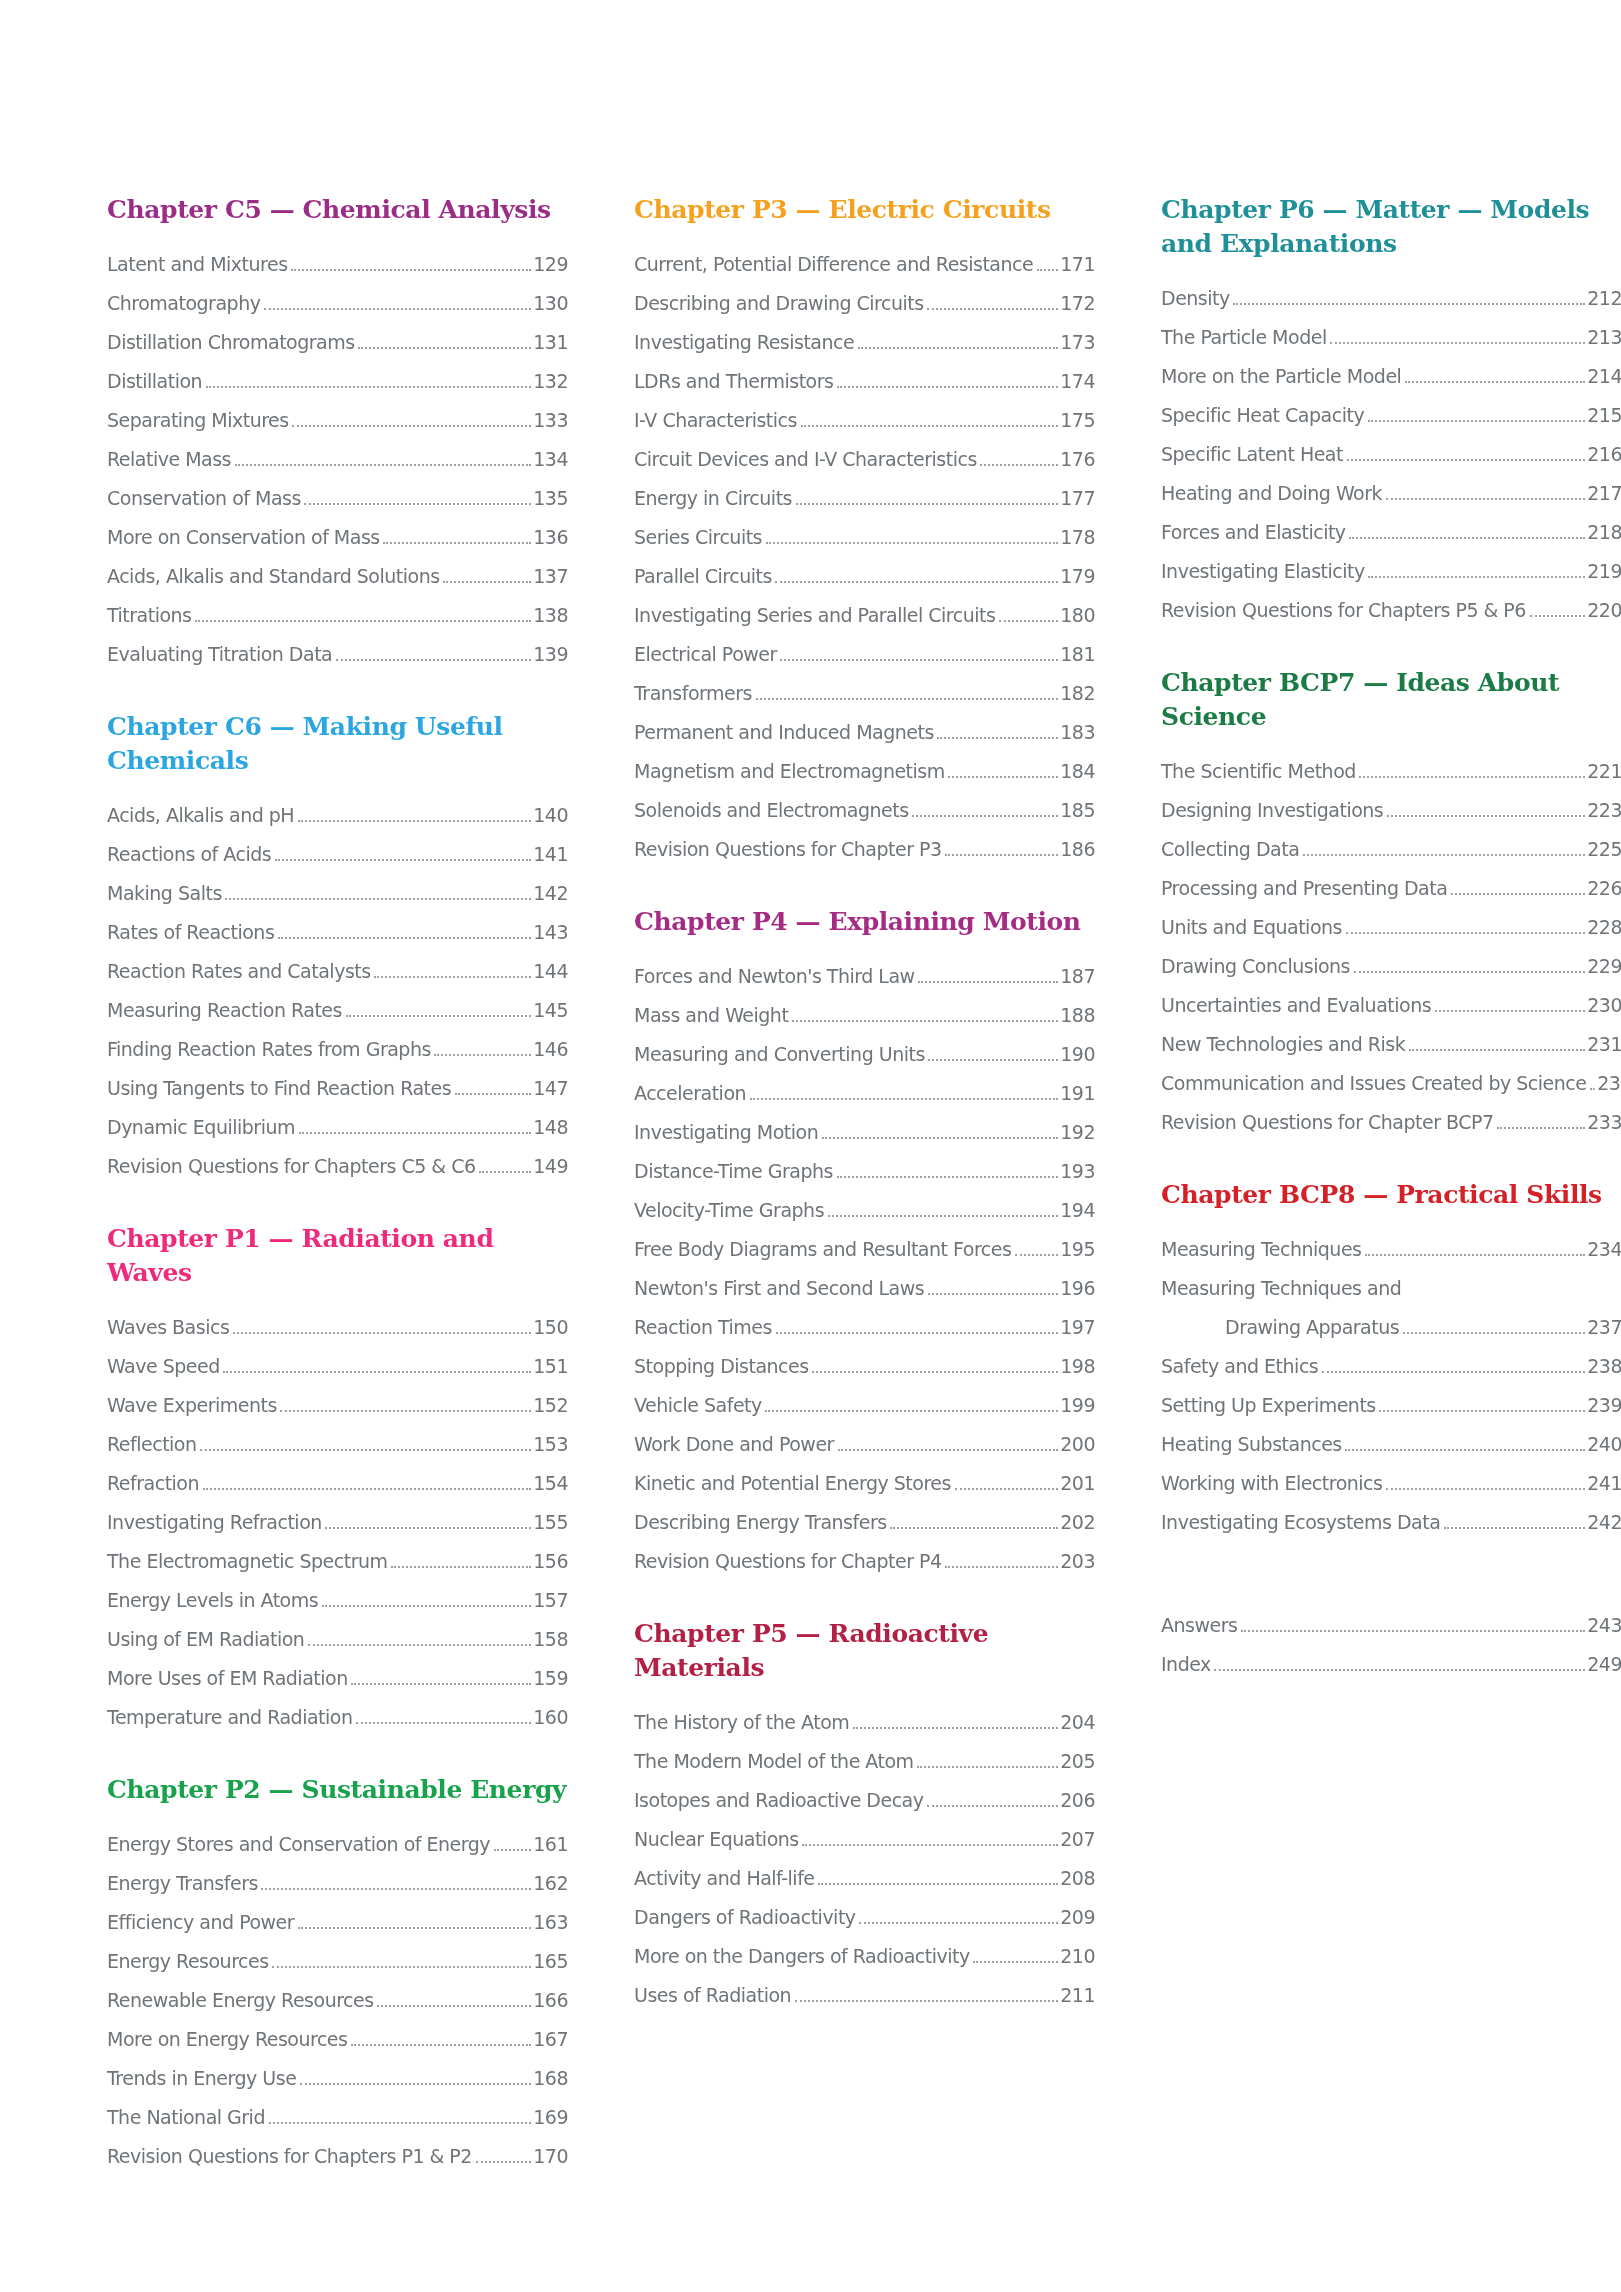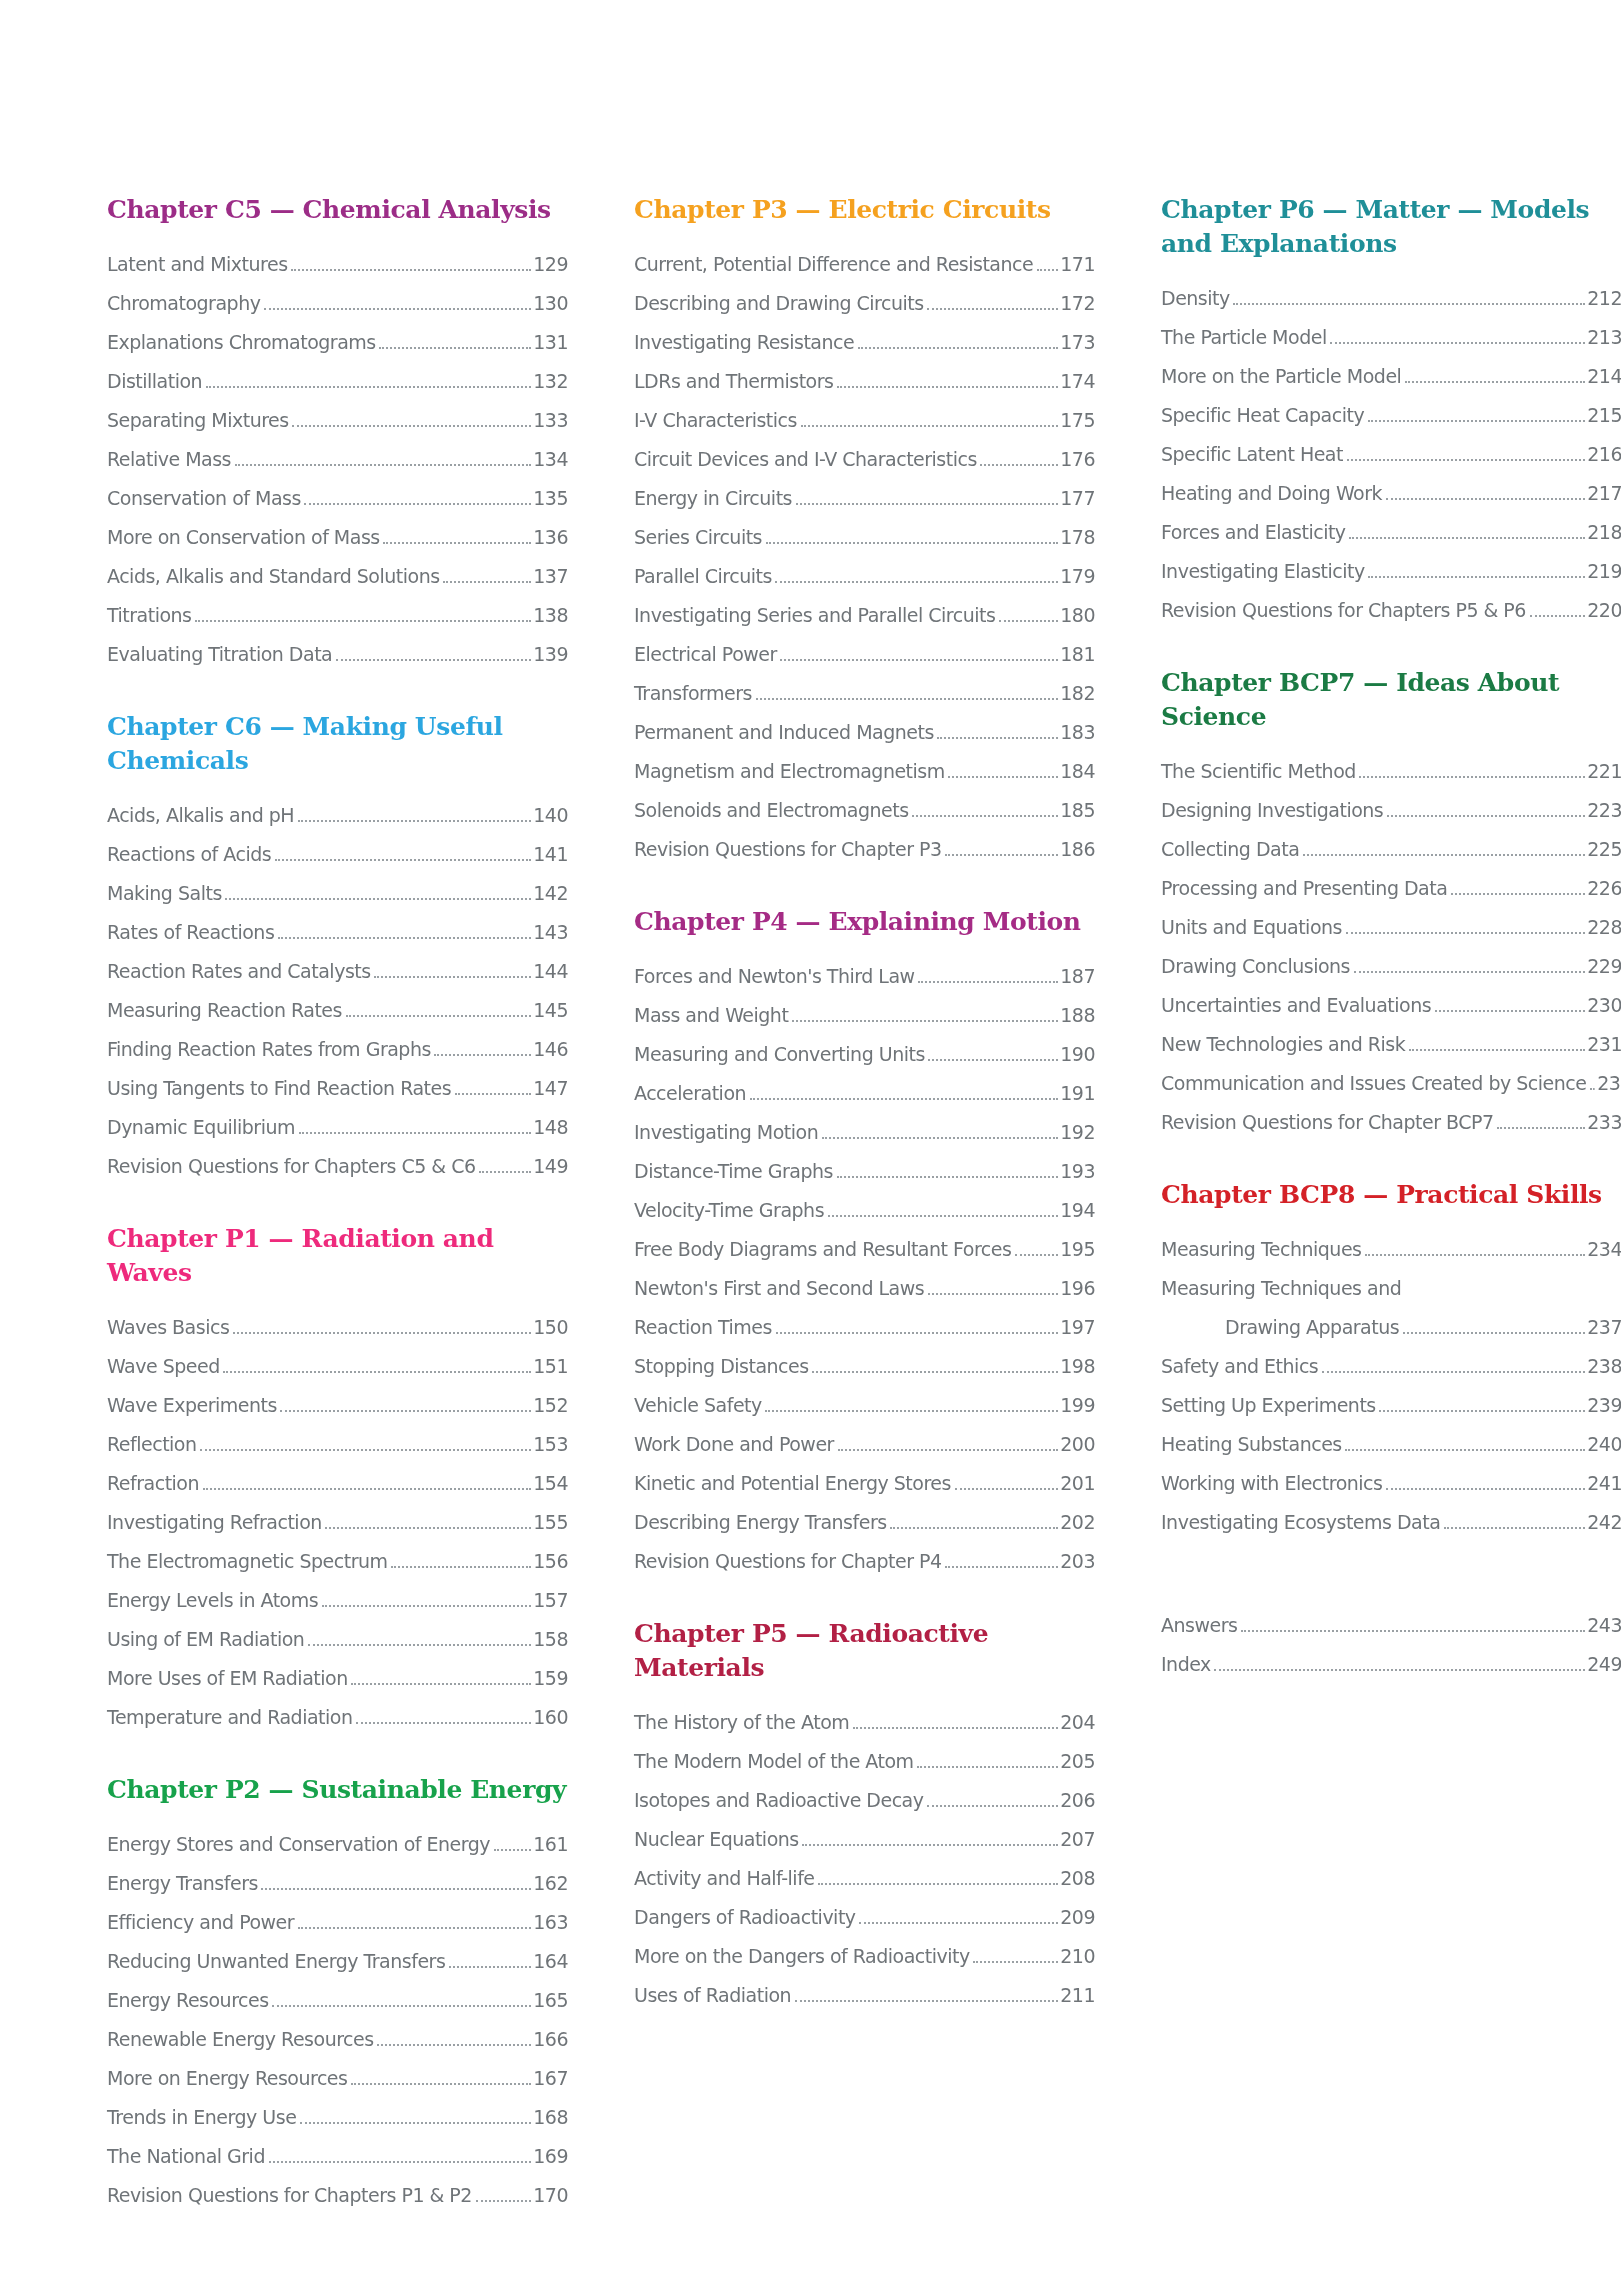--- a/index.html
+++ b/index.html
@@ -65,21 +65,21 @@
             <span class="label">Latent and Mixtures</span>
             <span class="leader"></span>
             <span class="pagenum">129</span>
           </div>
           <div class="entry">
             <span class="label">Chromatography</span>
             <span class="leader"></span>
             <span class="pagenum">130</span>
           </div>
           <div class="entry">
-            <span class="label">Explanations Chromatograms</span>
+            <span class="label">Distillation Chromatograms</span>
             <span class="leader"></span>
             <span class="pagenum">131</span>
           </div>
           <div class="entry">
             <span class="label">Distillation</span>
             <span class="leader"></span>
             <span class="pagenum">132</span>
           </div>
           <div class="entry">
             <span class="label">Separating Mixtures</span>
@@ -245,25 +245,20 @@
           </div>
           <div class="entry">
             <span class="label">Energy Transfers</span>
             <span class="leader"></span>
             <span class="pagenum">162</span>
           </div>
           <div class="entry">
             <span class="label">Efficiency and Power</span>
             <span class="leader"></span>
             <span class="pagenum">163</span>
-          </div>
-          <div class="entry">
-            <span class="label">Reducing Unwanted Energy Transfers</span>
-            <span class="leader"></span>
-            <span class="pagenum">164</span>
           </div>
           <div class="entry">
             <span class="label">Energy Resources</span>
             <span class="leader"></span>
             <span class="pagenum">165</span>
           </div>
           <div class="entry">
             <span class="label">Renewable Energy Resources</span>
             <span class="leader"></span>
             <span class="pagenum">166</span>

